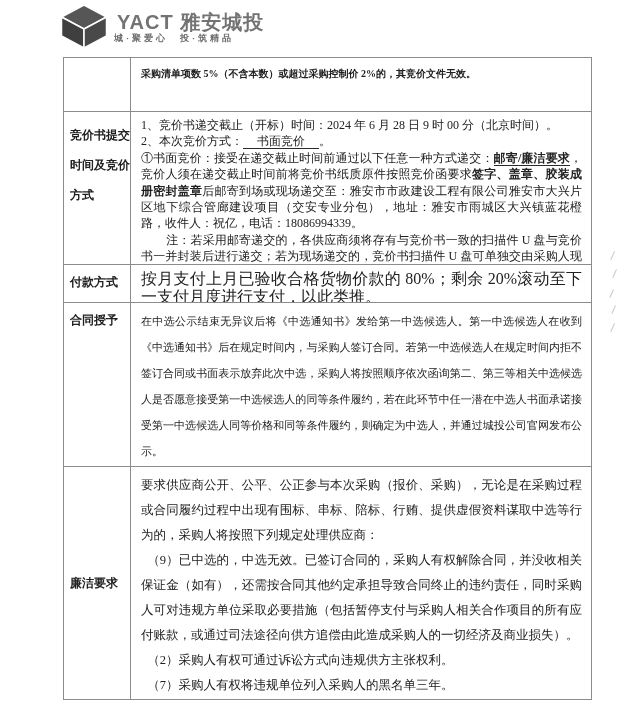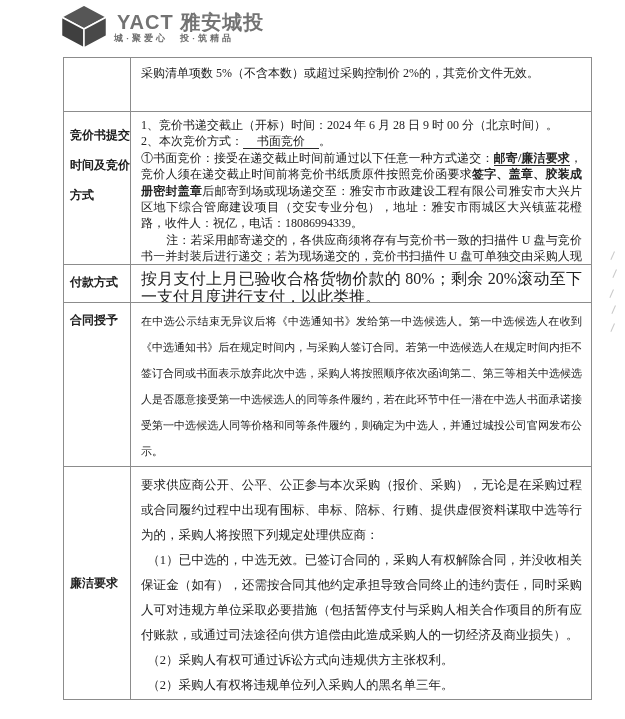--- a/index.html
+++ b/index.html
@@ -49,21 +49,21 @@
     font-size:12px;
     padding:8px 0 0 6px;
     line-height:30px;
     text-align:left;
   }
   .label-center { display:flex; align-items:center; padding-top:0; line-height:18px; }
   .content-cell { padding:5px 9px 3px 10px; }
   .last { border-bottom:none; }
 
   .t-small { font-size:12px; line-height:16.4px; }
-  .t-row1  { font-size:12px; line-height:17px; padding-top:7px; }
+  .t-row1  { font-size:10px; line-height:17px; padding-top:7px;font-weight:bold; }
   .t-row3  { font-size:16px; line-height:17.5px; padding-top:5px; }
   .t-wide  { font-size:11px; line-height:26px; padding-top:5px; }
   .t-wide5 { font-size:12.5px; line-height:25px; padding-top:6px; }
 
   .b { font-weight:bold; }
   .u { border-bottom:1px solid #2a2a2a; }
   .u-pad { padding:0 14px; }
   .note-para { text-indent:2.1em; }
   .ind { text-indent:0.5em; }
   p { margin:0; }
@@ -111,23 +111,23 @@
     </div>
 
     <div class="cell label-cell" style="line-height:18px;">合同授予</div>
     <div class="cell content-cell t-wide">
       <p>在中选公示结束无异议后将《中选通知书》发给第一中选候选人。第一中选候选人在收到《中选通知书》后在规定时间内，与采购人签订合同。若第一中选候选人在规定时间内拒不签订合同或书面表示放弃此次中选，采购人将按照顺序依次函询第二、第三等相关中选候选人是否愿意接受第一中选候选人的同等条件履约，若在此环节中任一潜在中选人书面承诺接受第一中选候选人同等价格和同等条件履约，则确定为中选人，并通过城投公司官网发布公示。</p>
     </div>
 
     <div class="cell label-cell label-center last">廉洁要求</div>
     <div class="cell content-cell t-wide5 last">
       <p>要求供应商公开、公平、公正参与本次采购（报价、采购），无论是在采购过程或合同履约过程中出现有围标、串标、陪标、行贿、提供虚假资料谋取中选等行为的，采购人将按照下列规定处理供应商：</p>
-      <p class="ind">（1）已中选的，中选无效。已签订合同的，采购人有权解除合同，并没收相关保证金（如有），还需按合同其他约定承担导致合同终止的违约责任，同时采购人可对违规方单位采取必要措施（包括暂停支付与采购人相关合作项目的所有应付账款，或通过司法途径向供方追偿由此造成采购人的一切经济及商业损失）。</p>
+      <p class="ind">（9）已中选的，中选无效。已签订合同的，采购人有权解除合同，并没收相关保证金（如有），还需按合同其他约定承担导致合同终止的违约责任，同时采购人可对违规方单位采取必要措施（包括暂停支付与采购人相关合作项目的所有应付账款，或通过司法途径向供方追偿由此造成采购人的一切经济及商业损失）。</p>
       <p class="ind">（2）采购人有权可通过诉讼方式向违规供方主张权利。</p>
-      <p class="ind">（2）采购人有权将违规单位列入采购人的黑名单三年。</p>
+      <p class="ind">（7）采购人有权将违规单位列入采购人的黑名单三年。</p>
     </div>
 
   </div>
 
   <div class="margin-marks">
     <i style="top:0;left:6px;"></i>
     <i style="top:18px;left:8px;"></i>
     <i style="top:38px;left:5px;"></i>
     <i style="top:54px;left:7px;"></i>
     <i style="top:72px;left:6px;"></i>

